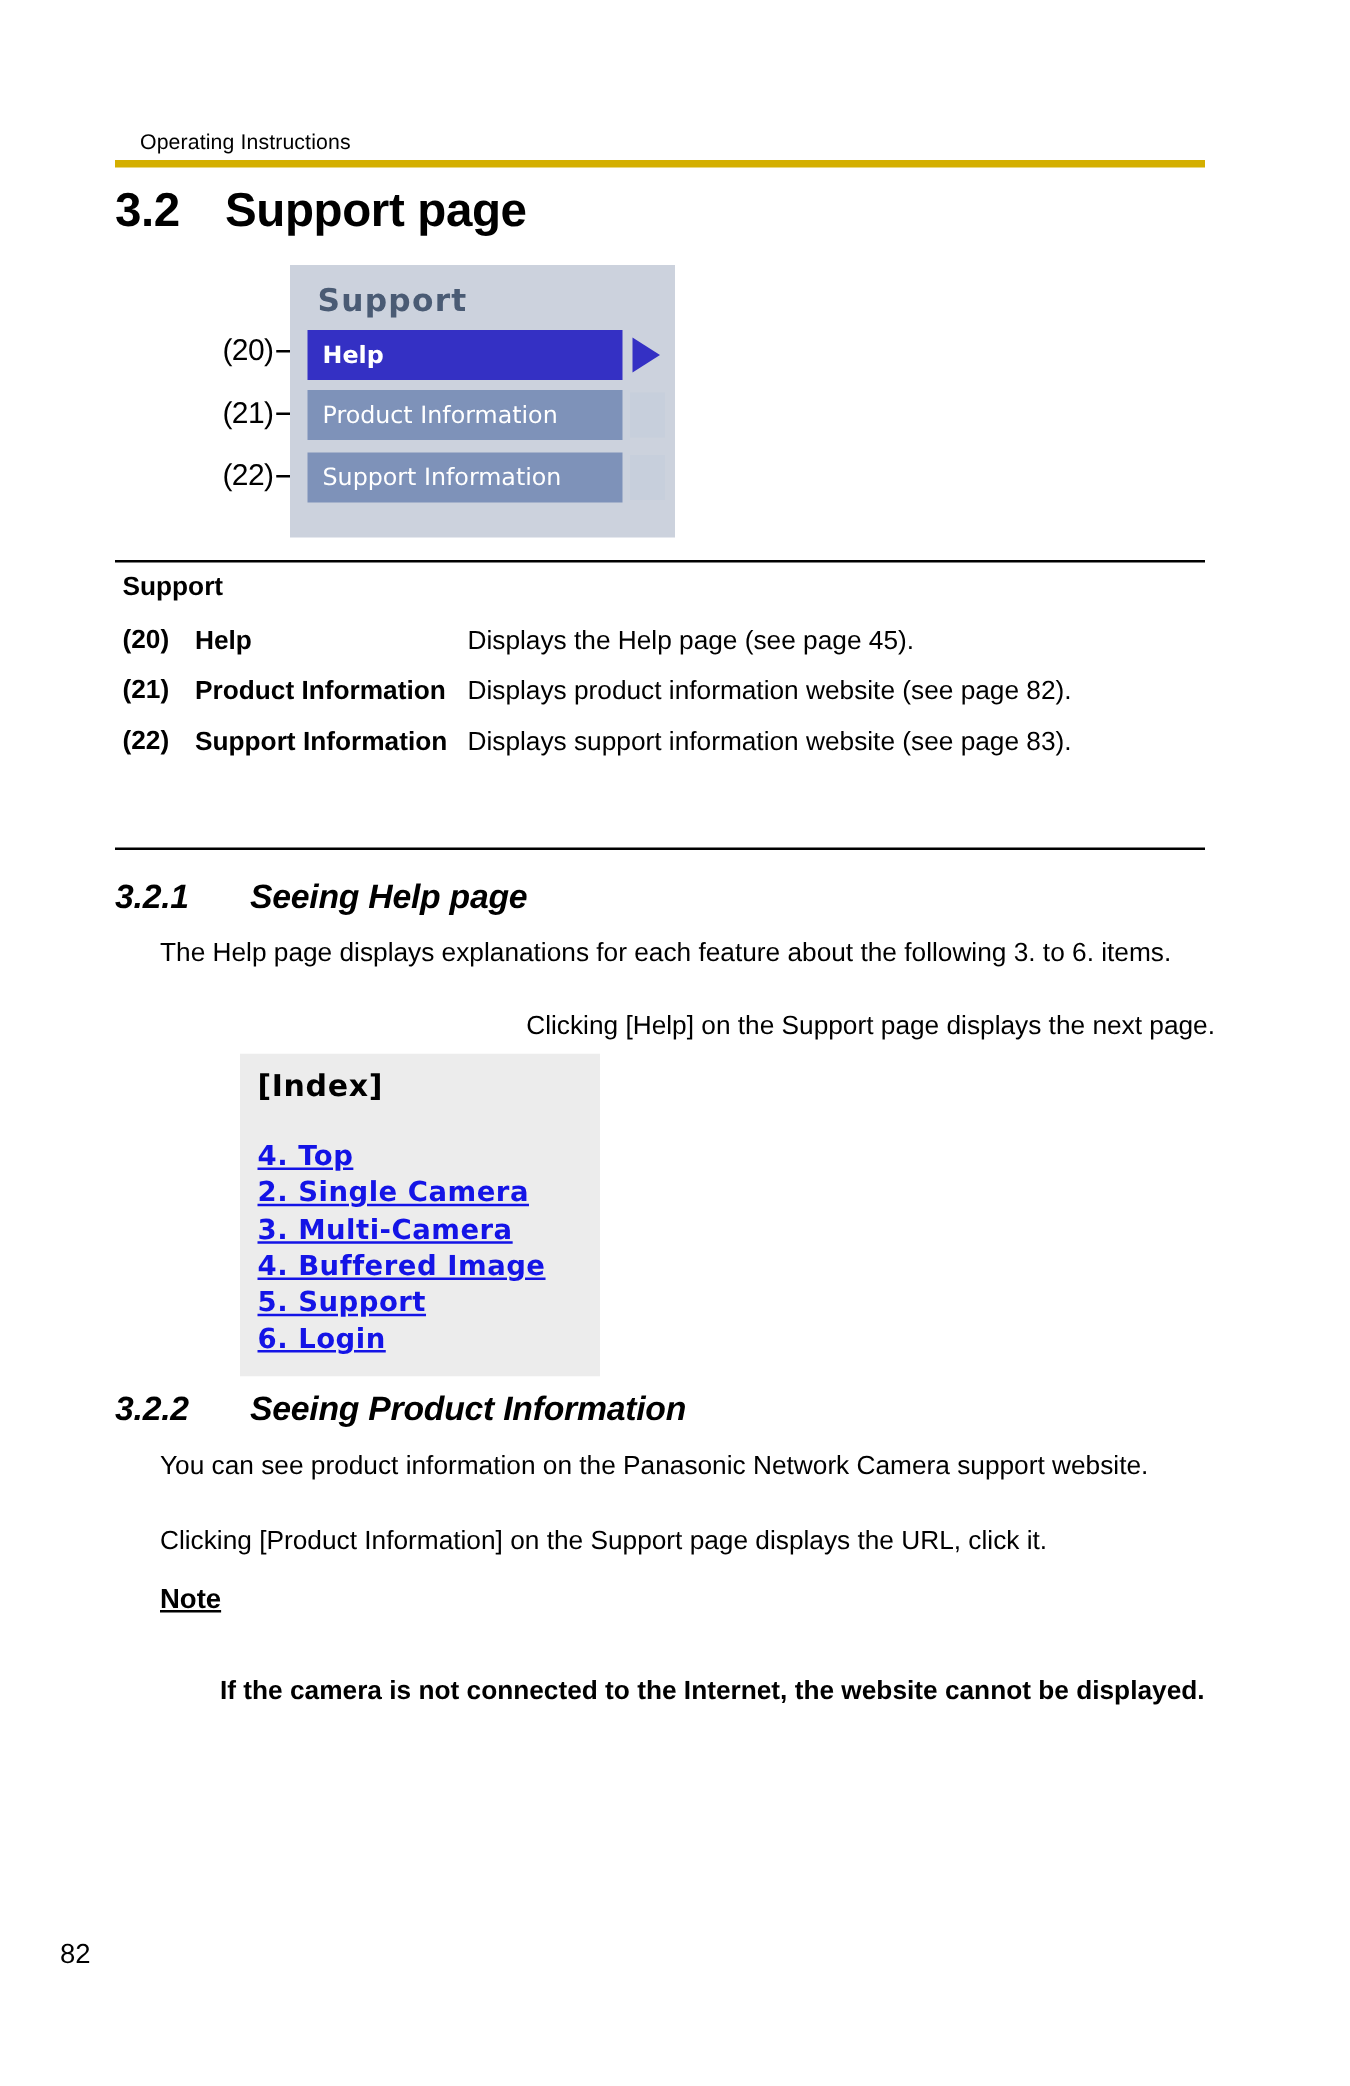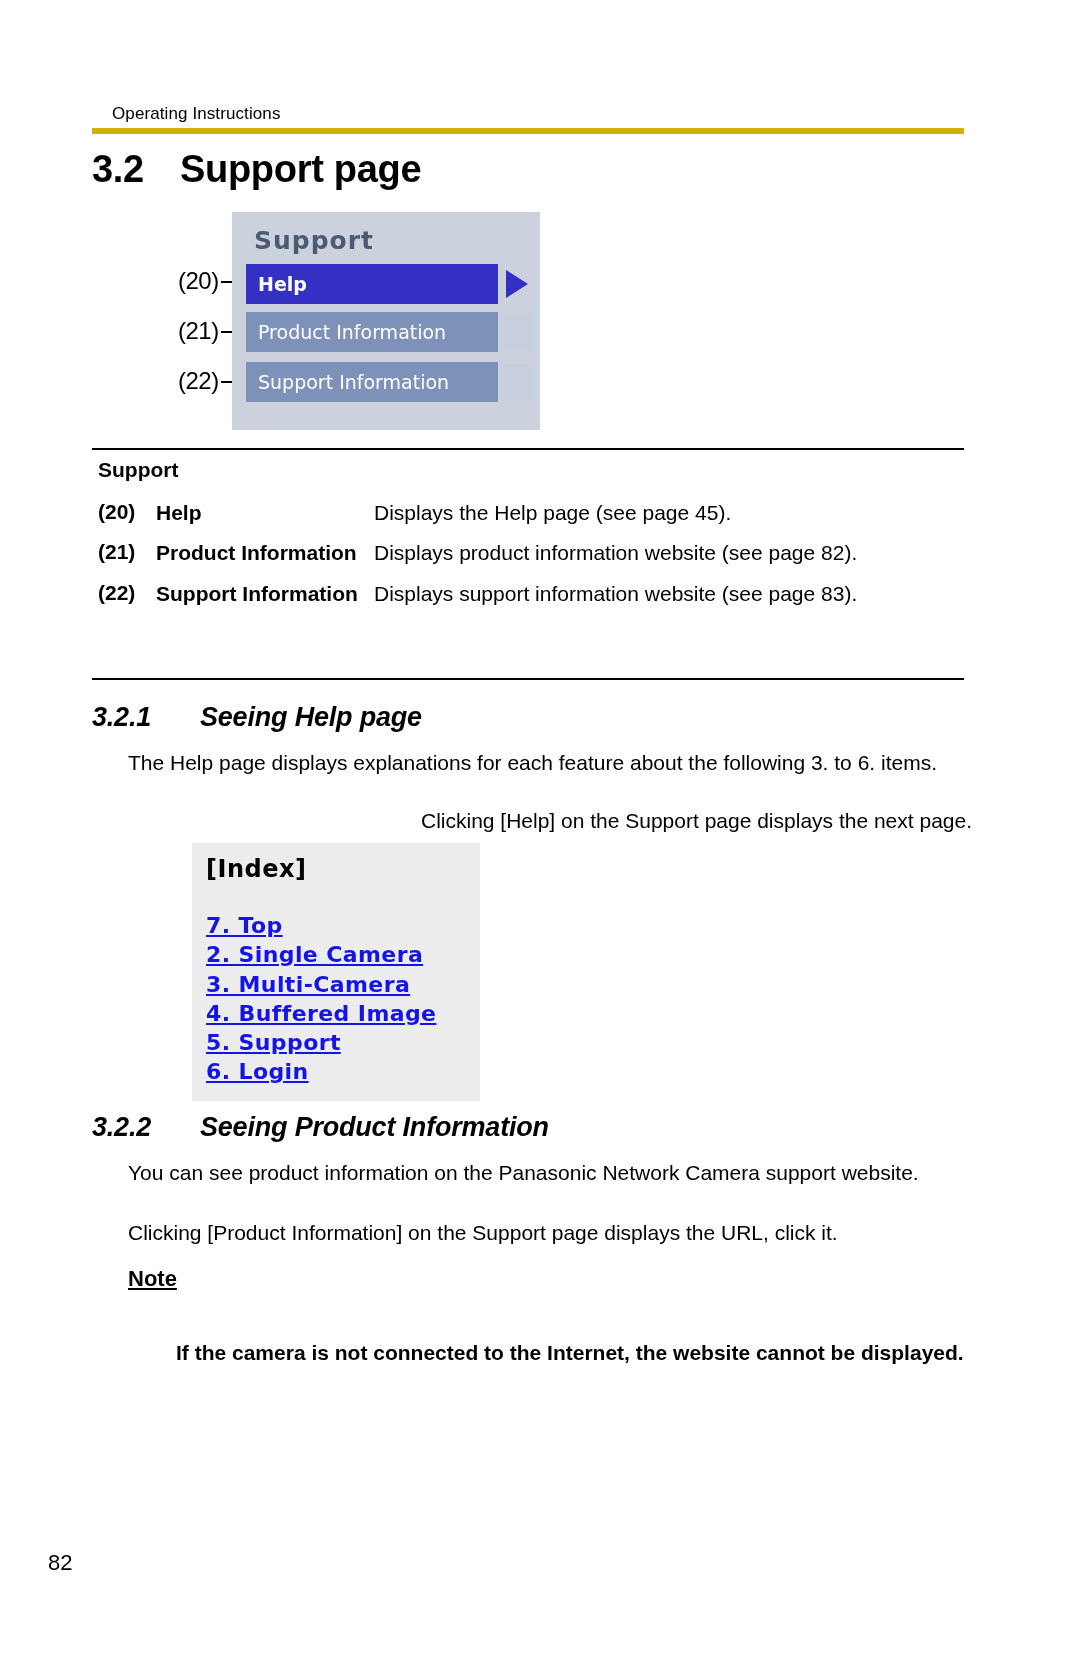--- a/index.html
+++ b/index.html
@@ -366,21 +366,21 @@
   <div class="section-head head-321">
     <span class="sec-num">3.2.1</span>
     <span>Seeing Help page</span>
   </div>
   <div class="body-text text-321-a">The Help page displays explanations for each feature about the following 3. to 6. items.</div>
   <div class="body-text text-321-b">Clicking [Help] on the Support page displays the next page.</div>
 
   <div class="figure-index">
     <div class="index-title">[Index]</div>
     <div class="index-links">
-      <span class="index-link">7. Top</span>
+      <span class="index-link">4. Top</span>
       <span class="index-link">2. Single Camera</span>
       <span class="index-link">3. Multi-Camera</span>
       <span class="index-link">4. Buffered Image</span>
       <span class="index-link">5. Support</span>
       <span class="index-link">6. Login</span>
     </div>
   </div>
 
   <div class="section-head head-322">
     <span class="sec-num">3.2.2</span>

